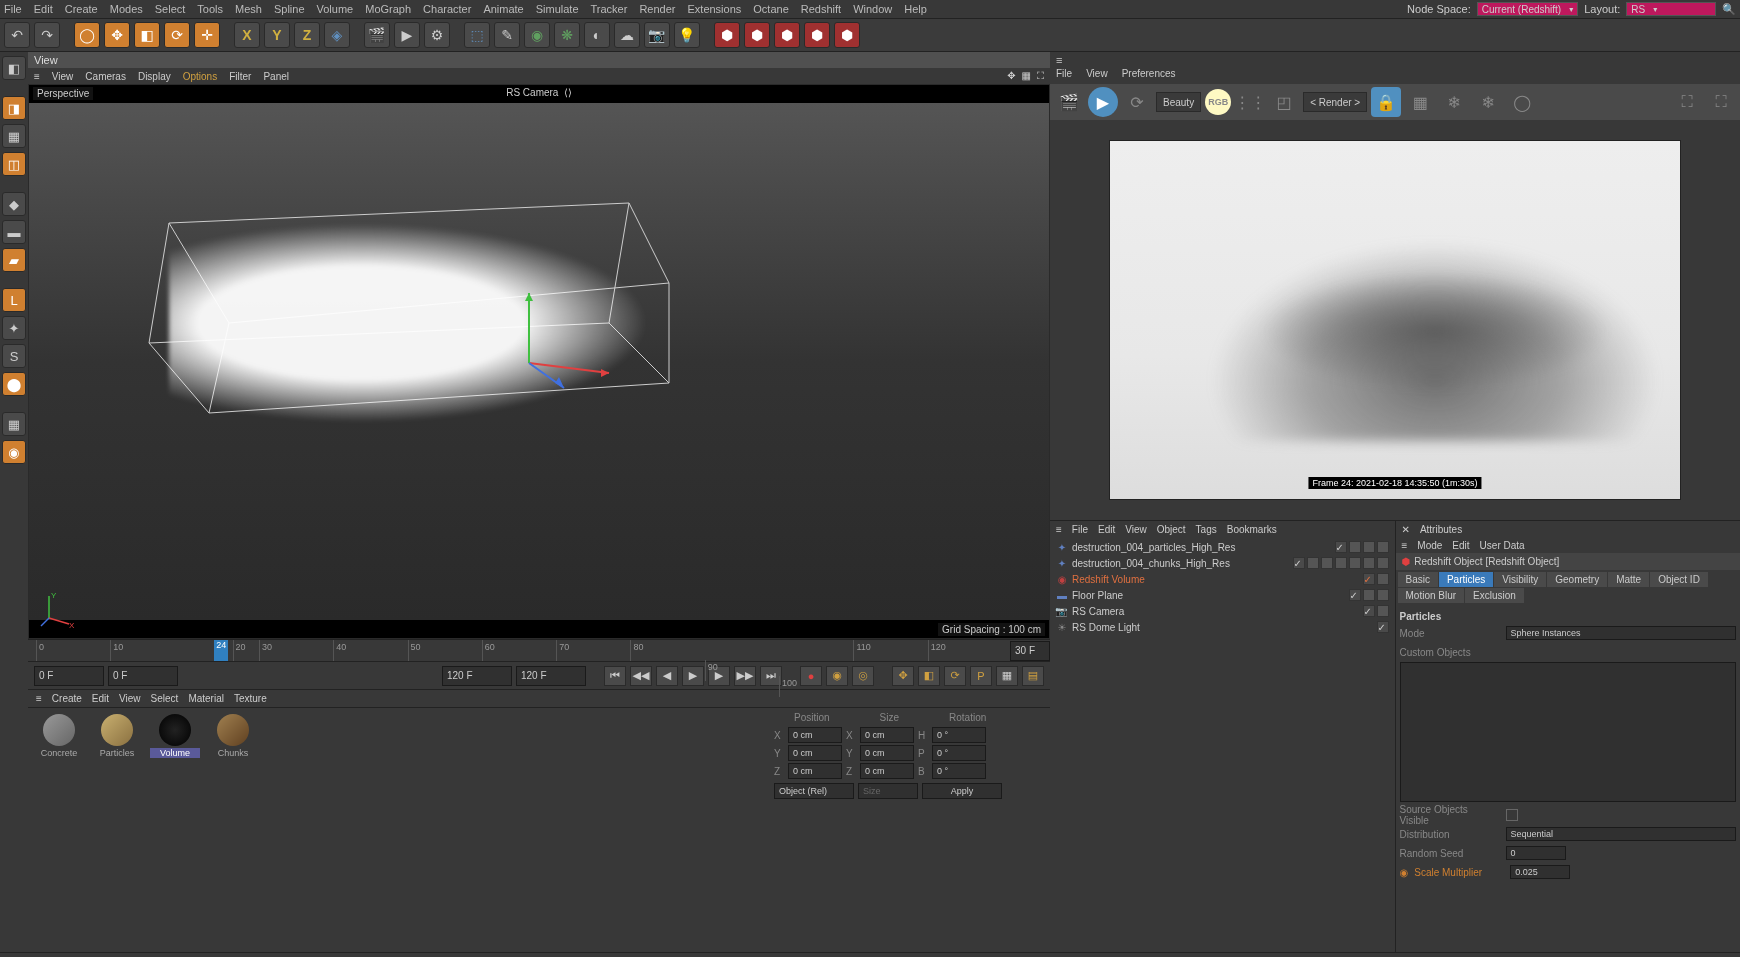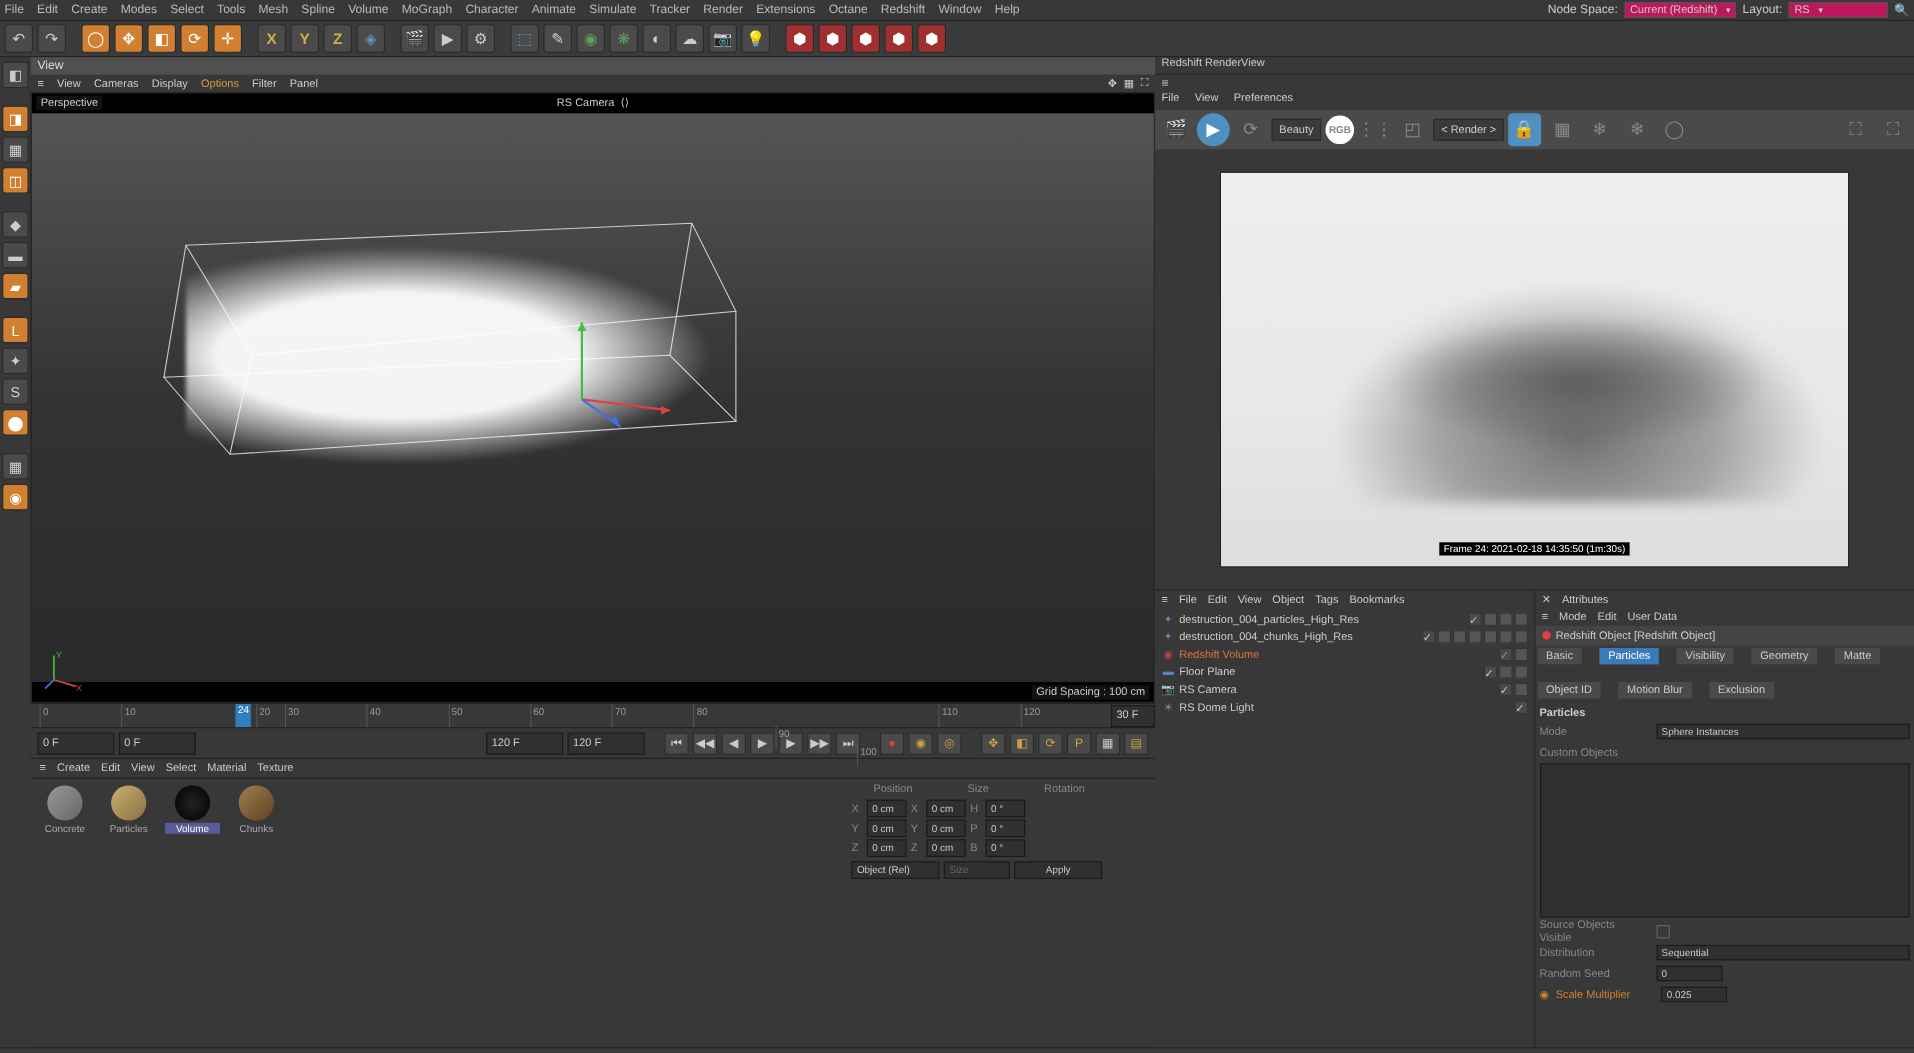--- a/index.html
+++ b/index.html
@@ -59,21 +59,21 @@
 .lower { display: flex; height: 120px; background: #383838; border-top: 1px solid #222; }
 .mat-area { flex: 1; display: flex; gap: 8px; padding: 6px; }
 .mat-ball { width: 50px; text-align: center; }
 .mat-ball .ball { width: 32px; height: 32px; border-radius: 50%; margin: 0 auto 2px; }
 .mat-ball .lbl { font-size: 9px; color: #aaa; }
 .mat-ball.sel .lbl { background: #5a5a9a; color: #fff; }
 
 .pos-size { width: 280px; padding: 4px; font-size: 10px; }
 .psr-head { display: flex; gap: 50px; color: #888; margin-bottom: 4px; padding-left: 20px; }
 .psr-row { display: flex; gap: 4px; margin-bottom: 2px; align-items: center; }
-.psr-row .small { background: #303030; border: 1px solid #1a1a1a; color: #ccc; width: 36px; height: 16px; padding: 0 4px; font-size: 9px; display: inline-flex; align-items: center; }
+.psr-row .small { background: #303030; border: 1px solid #1a1a1a; color: #ccc; width: 54px; height: 16px; padding: 0 4px; font-size: 9px; display: inline-flex; align-items: center; }
 
 
 .right { width: 690px; display: flex; flex-direction: column; }
 .rv-title { background: #383838; height: 16px; padding: 0 6px; font-size: 10px; color: #ccc; border-bottom: 1px solid #222; }
 .rv-menu { background: #383838; height: 16px; padding: 0 6px; display: flex; gap: 14px; font-size: 10px; }
 .rv-toolbar { background: #4a4a4a; height: 36px; display: flex; align-items: center; gap: 4px; padding: 0 4px; }
 .rv-btn { width: 30px; height: 30px; display: flex; align-items: center; justify-content: center; cursor: pointer; font-size: 16px; color: #888; border-radius: 4px; }
 .rv-btn.play { background: #5090c0; color: #fff; border-radius: 50%; }
 .rv-btn.lock { background: #5090c0; color: #fff; }
 .rv-select { background: #3a3a3a; border: 1px solid #2a2a2a; color: #ccc; height: 20px; padding: 0 6px; font-size: 10px; display: inline-flex; align-items: center; }
@@ -87,21 +87,21 @@
 .attr-panel { flex: 1; background: #383838; display: flex; flex-direction: column; }
 .panel-menu { height: 16px; display: flex; align-items: center; gap: 10px; padding: 0 6px; font-size: 10px; }
 .obj-list { flex: 1; padding: 2px; font-size: 10px; overflow: auto; }
 .obj-row { display: flex; align-items: center; height: 16px; padding: 0 4px; gap: 4px; }
 .obj-row.sel { color: #e07040; }
 .obj-icon { width: 12px; height: 12px; display: inline-flex; align-items: center; justify-content: center; font-size: 10px; }
 .obj-tags { margin-left: auto; display: flex; gap: 2px; }
 .obj-tag { width: 12px; height: 12px; background: #555; border: 1px solid #333; }
 
 .attr-title { padding: 3px 6px; background: #444; font-size: 10px; display: flex; align-items: center; gap: 4px; }
-.attr-tabs { display: flex; flex-wrap: wrap; gap: 16px; padding: 2px; }
+.attr-tabs { display: flex; flex-wrap: wrap; gap: 1px; padding: 2px; }
 .attr-tab { background: #4a4a4a; padding: 2px 8px; font-size: 10px; cursor: pointer; }
 .attr-tab.active { background: #3a7aba; color: #fff; }
 .attr-body { flex: 1; padding: 4px; font-size: 10px; }
 .attr-field { display: flex; align-items: center; height: 18px; gap: 6px; margin-bottom: 1px; }
 .attr-field .lbl { width: 100px; color: #888; }
 .attr-field.orange .lbl { color: #d08030; }
 .attr-select { flex: 1; background: #303030; border: 1px solid #1a1a1a; color: #ccc; height: 14px; padding: 0 4px; font-size: 9px; display: inline-flex; align-items: center; }
 .attr-input { width: 60px; background: #303030; border: 1px solid #1a1a1a; color: #ccc; height: 14px; padding: 0 4px; font-size: 9px; display: inline-flex; align-items: center; }
 
 .statusbar { height: 18px; background: #383838; border-top: 1px solid #222; }
@@ -334,33 +334,32 @@
         <div class="psr-row" style="margin-top:4px">
           <span class="small" style="width:80px">Object (Rel)</span>
           <span class="small" style="width:60px;color:#666">Size</span>
           <span class="small" style="width:80px;text-align:center;justify-content:center">Apply</span>
         </div>
       </div>
     </div>
   </div>
 
   <div class="right">
-    <div class="rv-title">Redshift RenderView</div>
     <div style="height:16px;padding:2px 6px">≡</div>
     <div class="rv-menu" id="rv-menu-host">
         <span>File</span>
         <span>View</span>
         <span>Preferences</span>
       </div>
     <div class="rv-toolbar">
       <div class="rv-btn">🎬</div>
       <div class="rv-btn play">▶</div>
       <div class="rv-btn">⟳</div>
       <span class="rv-select">Beauty</span>
-      <div class="rv-btn" style="background:#ffffff;border-radius:50%;width:26px;height:26px;font-size:9px;font-weight:bold">RGB</div>
+      <div class="rv-btn" style="background:#fef9c3;border-radius:50%;width:26px;height:26px;font-size:9px;font-weight:bold">RGB</div>
       <div class="rv-btn">⋮⋮</div>
       <div class="rv-btn">◰</div>
       <span class="rv-select">&lt; Render &gt;</span>
       <div class="rv-btn lock">🔒</div>
       <div class="rv-btn">▦</div>
       <div class="rv-btn">❄</div>
       <div class="rv-btn">❄</div>
       <div class="rv-btn">◯</div>
       <span style="flex:1"></span>
       <div class="rv-btn">⛶</div>

